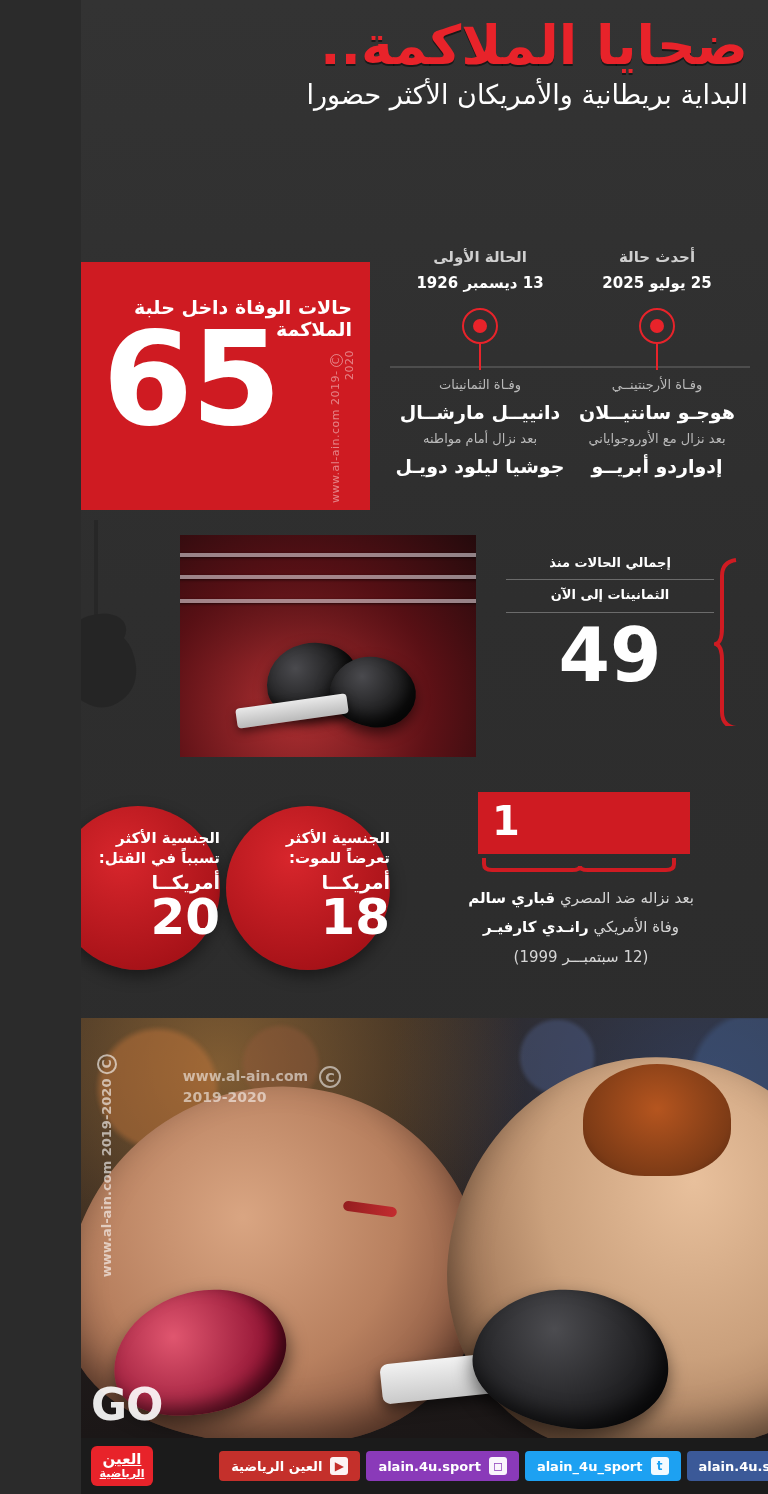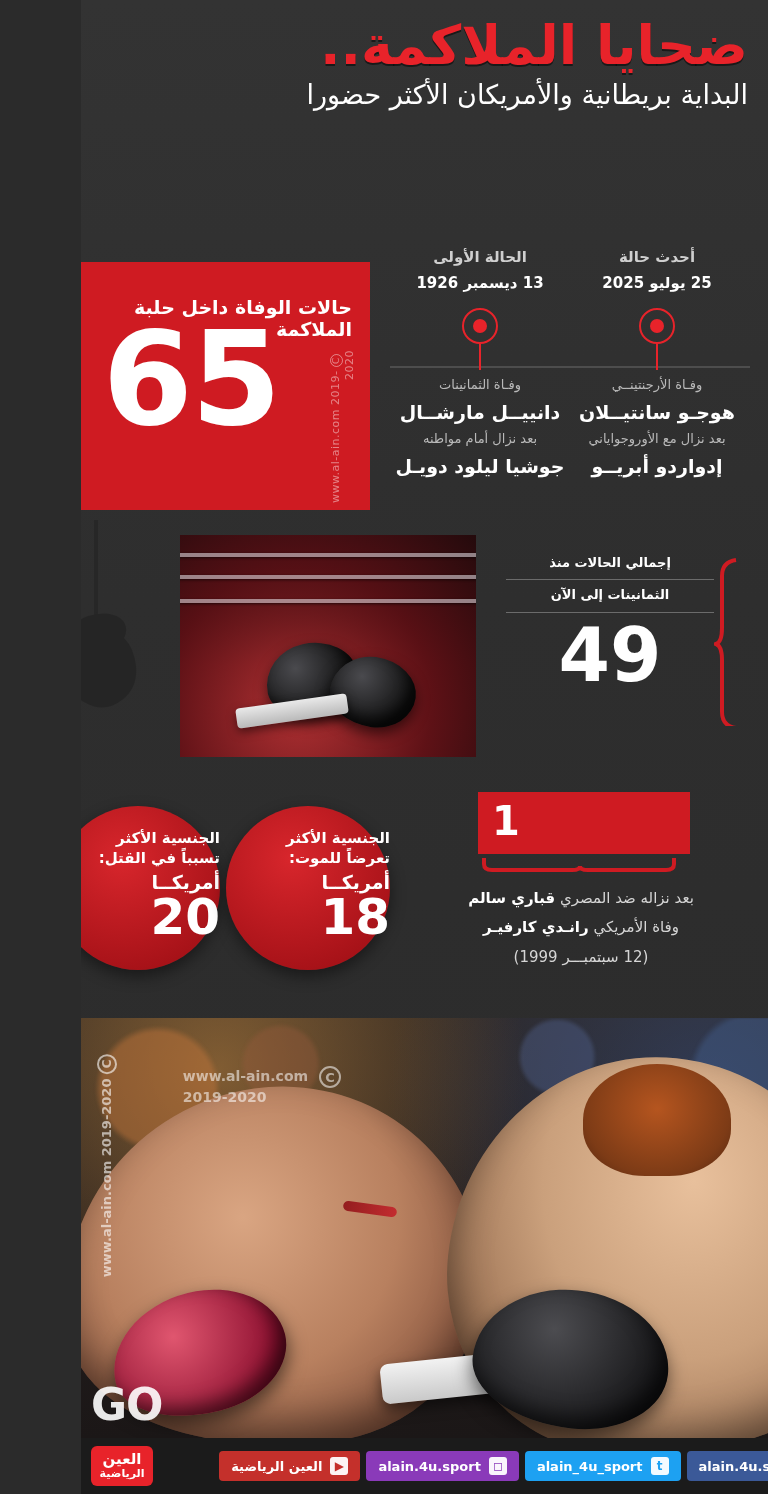--- a/index.html
+++ b/index.html
@@ -172,21 +172,21 @@
   .footer { position: absolute; left: 0; bottom: 0; width: 768px; height: 56px; background: #1b1b1b;
             display: flex; align-items: center; padding: 0 10px; gap: 6px; }
   .social { display: flex; align-items: center; gap: 8px; height: 30px; padding: 0 12px;
             border-radius: 4px; color: #fff; font-size: 13px; font-weight: bold; }
   .social .ic { width: 18px; height: 18px; border-radius: 3px; background: rgba(255,255,255,.95);
                 display: flex; align-items: center; justify-content: center; font-size: 12px; font-weight: bold; }
   .s-fb { background: #3b5998; } .s-fb .ic { color: #3b5998; }
   .s-tw { background: #1da1f2; } .s-tw .ic { color: #1da1f2; }
   .s-ig { background: #8a3ab9; } .s-ig .ic { color: #8a3ab9; }
   .s-yt { background: #c4302b; } .s-yt .ic { color: #c4302b; }
-  .brand { margin-right: auto; display: flex; align-items: center; gap: 8px; }
+  .brand { margin-right: auto; display: flex; align-items: center; gap: 8px; text-decoration: underline; }
   .brand-badge { width: 62px; height: 40px; border-radius: 6px; background: #e8232a; color: #fff;
                  display: flex; flex-direction: column; align-items: center; justify-content: center;
                  font-size: 11px; font-weight: bold; line-height: 1.15; }
   .brand-badge .b1 { font-size: 15px; }
   .footer-spacer { flex: 1; }
 </style>
 </head>
 <body>
 
 <div class="page">

